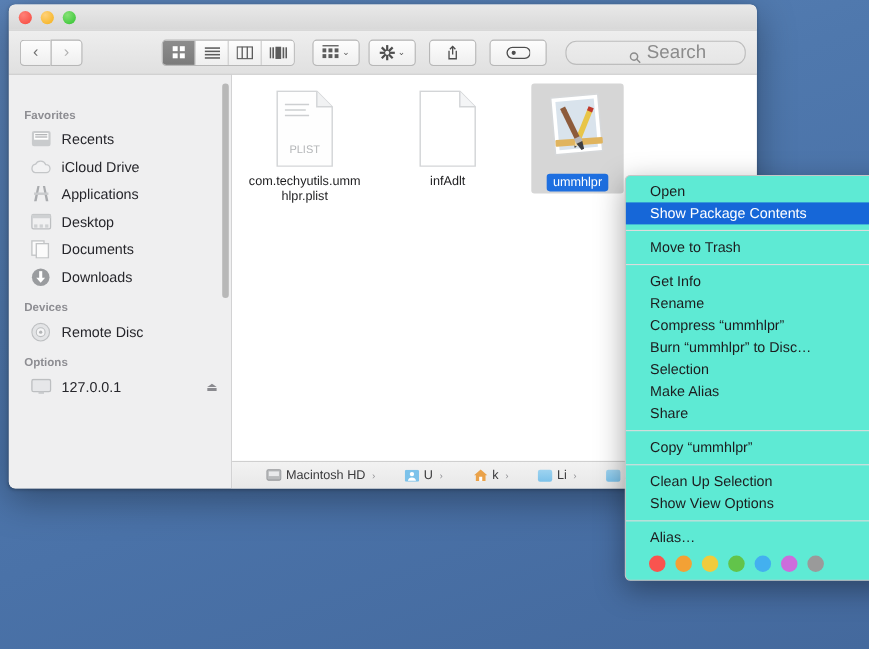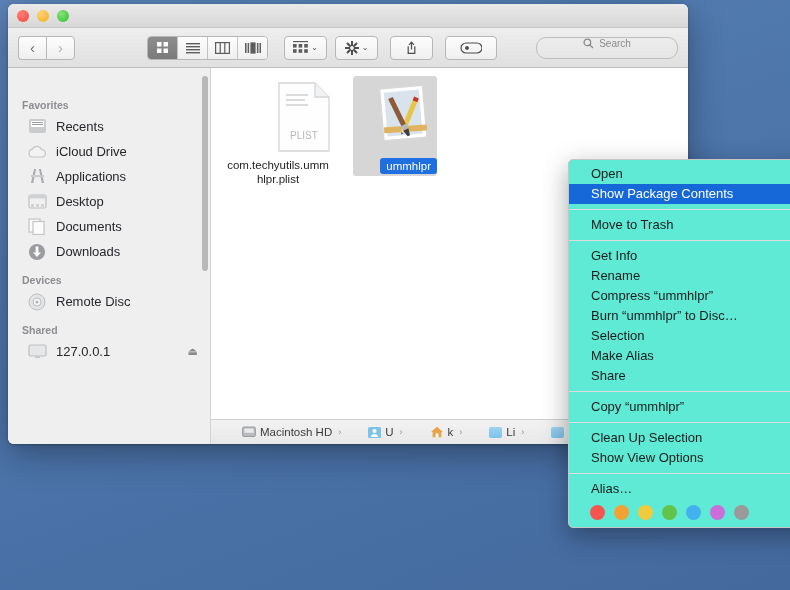--- a/index.html
+++ b/index.html
@@ -158,24 +158,25 @@
   }
   .caret { font-size: 8px; color: #555; }
 
   .searchbox {
     position: absolute;
     right: 10px;
     width: 140px; height: 20px;
     border: 1px solid #bdbdbd;
     border-radius: 10px;
     background: linear-gradient(#ececec,#e6e6e6);
-    display: flex; align-items: flex-start; justify-content: center;
+    display: flex; align-items: flex-end; justify-content: center;
     gap: 5px;
-    font-size: 10px;
+    font-size: 17px;
     color: #8b8b8b;
+    padding-left: 22px;
   }
 
   .body-row { display: flex; flex: 1 1 auto; min-height: 0; }
 
   .sidebar {
     width: 202px;
     background: #efeff0;
     border-right: 1px solid #d2d2d3;
     padding-top: 26px;
     position: relative;
@@ -214,21 +215,21 @@
   }
   .icon-grid {
     flex: 1 1 auto;
     padding: 8px 0 0 12px;
     display: flex;
     gap: 22px;
     align-items: flex-start;
   }
   .file-cell {
     width: 108px;
-    display: flex; flex-direction: column; align-items: flex-end;
+    display: flex; flex-direction: column; align-items: center;
     padding-top: 4px;
   }
   .file-cell.selected-bg { background: #d6d6d6; border-radius: 3px; padding: 4px 0 2px; width: 84px; }
   .file-ic { height: 74px; display:flex; align-items:center; justify-content:center; }
   .file-label {
     font-size: 11.5px;
     color: #1d1d1f;
     text-align: center;
     line-height: 14px;
     margin-top: 4px;
@@ -517,21 +518,21 @@
         <span class="sb-ic">
           <svg width="18" height="18" viewBox="0 0 18 18">
               <circle cx="9" cy="9" r="8" fill="#e3e4e6" stroke="#bdbfc1" stroke-width="1"></circle>
               <circle cx="9" cy="9" r="4" fill="#f5f5f6" stroke="#bdbfc1" stroke-width="1"></circle>
               <circle cx="9" cy="9" r="1.5" fill="#b3b5b7"></circle>
             </svg>
         </span>
         <span>Remote Disc</span>
       </div>
 
-      <div class="sb-header" style="padding-top:10px">Shared</div>
+      <div class="sb-header" style="padding-top:10px">Options</div>
 
       <div class="sb-item">
         <span class="sb-ic">
           <svg width="19" height="15" viewBox="0 0 19 15">
               <rect x="1" y="1" width="17" height="11" rx="1.5" fill="#e6e7e9" stroke="#bdbfc1" stroke-width="1.2"></rect>
               <rect x="7" y="12" width="5" height="2" fill="#c8cacc"></rect>
             </svg>
         </span>
         <span>127.0.0.1</span>
         <span class="eject">⏏</span>
@@ -553,20 +554,29 @@
                 <line x1="9" y1="13" x2="31" y2="13"></line>
                   <line x1="9" y1="18" x2="28" y2="18"></line>
                 <line x1="9" y1="23" x2="31" y2="23"></line>
               </g>
               <text x="27" y="57" font-size="10" fill="#b4b6b8" text-anchor="middle" font-family="Liberation Sans, sans-serif">PLIST</text>
             </svg>
           </div>
           <div class="file-label">com.techyutils.ummhlpr.plist</div>
         </div>
 
+        <div class="file-cell">
+          <div class="file-ic">
+            <svg width="54" height="70" viewBox="0 0 54 70">
+              <path d="M2 1 H38 L52 15 V69 H2 Z" fill="#ffffff" stroke="#d3d5d7" stroke-width="1.3"></path>
+              <path d="M38 1 V15 H52" fill="#f4f5f6" stroke="#d3d5d7" stroke-width="1.3"></path>
+            </svg>
+          </div>
+          <div class="file-label">infAdlt</div>
+        </div>
 
         <div class="file-cell selected-bg">
           <div class="file-ic">
             <svg width="66" height="70" viewBox="0 0 66 70">
               <g transform="rotate(-5 33 34)">
                 <rect x="11" y="5" width="43" height="52" fill="#ffffff" stroke="#d6d8da" stroke-width="1.4"></rect>
                 <rect x="15" y="9" width="35" height="44" fill="#d9e3ec"></rect>
               </g>
               <rect x="13" y="44" width="43" height="6" rx="1" fill="#e0b45e" transform="rotate(-4 33 47)"></rect>
               <g transform="rotate(22 33 45)">

